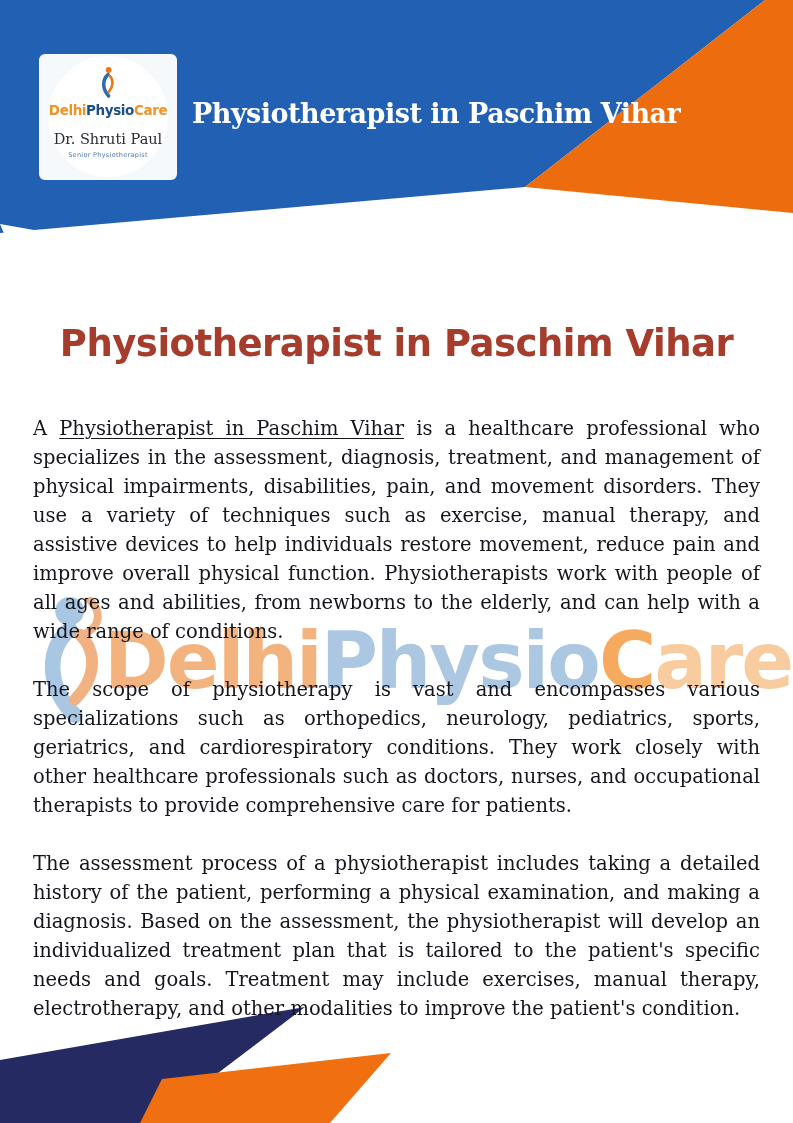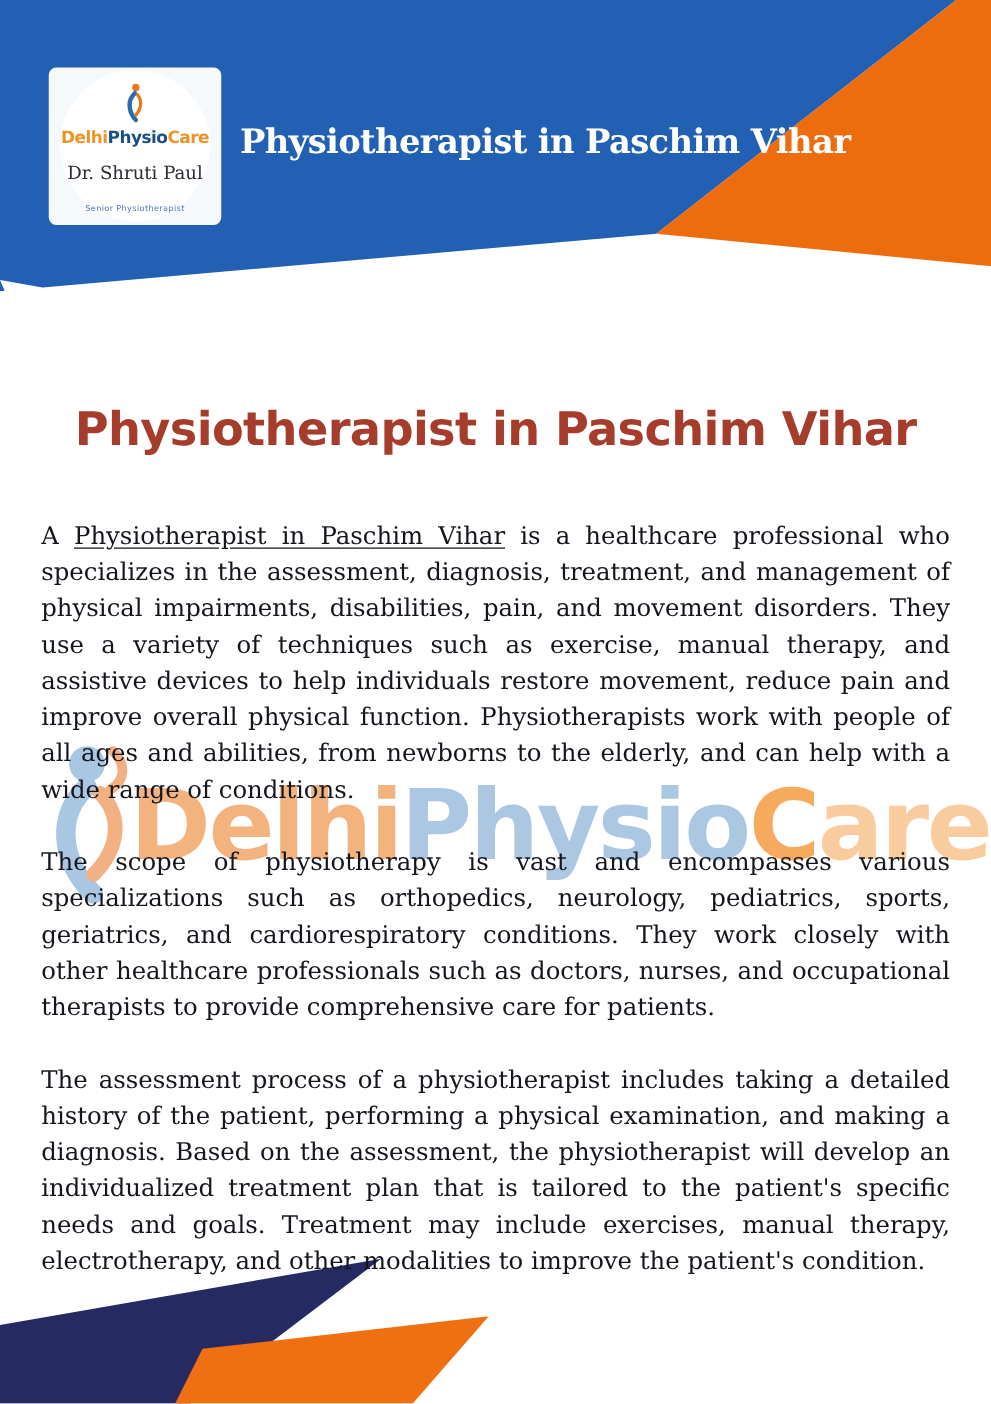--- a/index.html
+++ b/index.html
@@ -18,21 +18,21 @@
   .logo-card{position:absolute;left:39px;top:54px;width:138px;height:126px;background:#f5f9fc;
     border-radius:6px;display:flex;flex-direction:column;align-items:center;cursor:pointer;}
   .logo-circle{position:absolute;left:9px;top:2px;width:120px;height:121px;background:#ffffff;
     border-radius:50%;}
   .logo-inner{position:relative;z-index:2;display:flex;flex-direction:column;align-items:center;width:100%;}
   .logo-figure{margin-top:12px;height:34px;}
   .brand{font-family:"DejaVu Sans", sans-serif;font-weight:bold;font-size:13.5px;letter-spacing:-0.4px;
     margin-top:2px;white-space:nowrap;}
   .brand .or{color:#f09326;} .brand .bl{color:#1b4f86;}
   .doctor-name{font-family:"DejaVu Serif", serif;font-size:14.5px;color:#2b2b33;margin-top:13px;}
-  .doctor-title{font-family:"DejaVu Sans", sans-serif;font-size:6.5px;color:#4a7ab1;margin-top:16px;letter-spacing:0.3px;}
+  .doctor-title{font-family:"DejaVu Sans", sans-serif;font-size:6.5px;color:#4a7ab1;margin-top:4px;letter-spacing:0.3px;}
 
   .header-title{position:absolute;left:192px;top:98px;color:#ffffff;
     font-family:"DejaVu Serif", serif;font-weight:bold;font-size:27px;letter-spacing:-0.5px;white-space:nowrap;}
 
   
   .page-title{position:absolute;left:0;top:297px;width:793px;text-align:center;
     font-family:"DejaVu Sans", sans-serif;font-weight:bold;font-size:37px;letter-spacing:-0.5px;color:#a63d2c;}
 
   .article{position:absolute;left:33px;top:414px;width:727px;z-index:2;
     font-size:19.5px;line-height:29px;color:#15151d;text-align:justify;}

